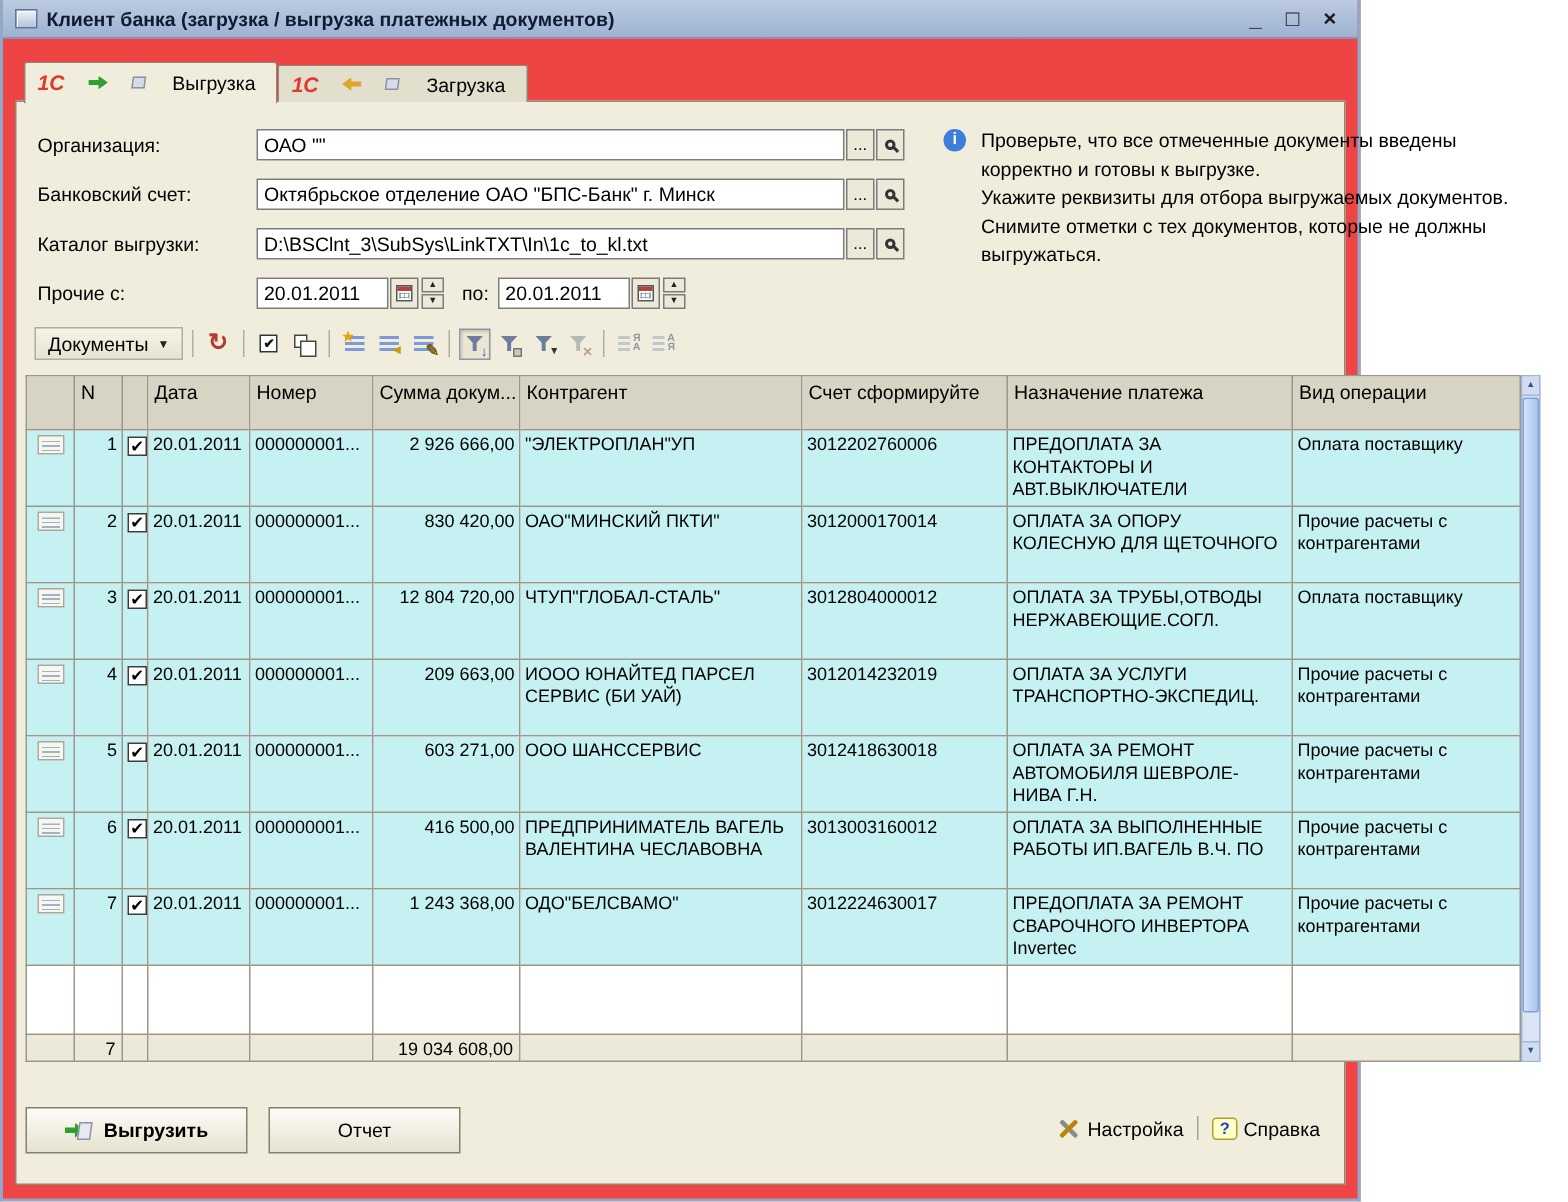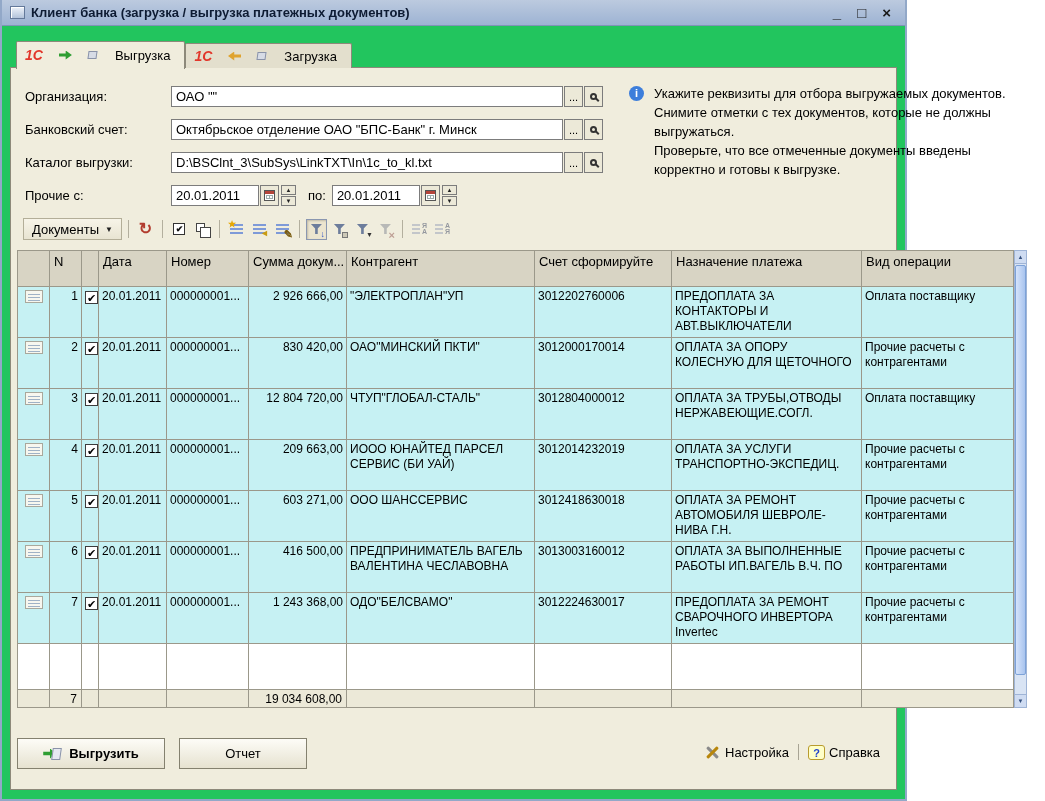--- a/index.html
+++ b/index.html
@@ -1,20 +1,20 @@
 <!DOCTYPE html>
 <html><head>
 <meta charset="utf-8">
 <style>
   html,body{margin:0;padding:0;background:#ffffff;}
   *{box-sizing:border-box;}
   .window{
     position:relative;width:907px;height:801px;
     font-family:"Liberation Sans", sans-serif;font-size:13px;color:#000;
-    background:#22c55e;border:2px solid #92a8c8;border-top:none;
+    background:#ef4444;border:2px solid #92a8c8;border-top:none;
   }
   
   .titlebar{
     position:absolute;top:0;left:0;right:0;height:26px;
     background:linear-gradient(#bccadf,#9db3d3);
     display:flex;align-items:center;padding:0 8px;gap:6px;
     border-bottom:1px solid #7e94b6;
   }
   .title-ico{width:15px;height:13px;background:linear-gradient(#eef3fa,#b3c3da);
     border:1px solid #64799a;box-shadow:inset 1px 1px 0 #fff;}
@@ -239,22 +239,22 @@
               <i class="up"></i>
               <i class="dn"></i>
             </span>
         </span>
       </div>
     </div>
 
     <div class="info">
       <span class="info-ico"></span>
       <div class="info-body">
+          <div>Проверьте, что все отмеченные документы введены корректно и готовы к выгрузке.</div>
           <div>Укажите реквизиты для отбора выгружаемых документов. Снимите отметки с тех документов, которые не должны выгружаться.</div>
-          <div>Проверьте, что все отмеченные документы введены корректно и готовы к выгрузке.</div>
         </div>
     </div>
 
     <div class="toolbar">
       <span class="menu-btn">
         <span>Документы</span>
         <span class="menu-arrow">▼</span>
       </span>
       <span style="display:inline-flex;align-items:center;gap:2px;">
           <span class="tsep"></span>

